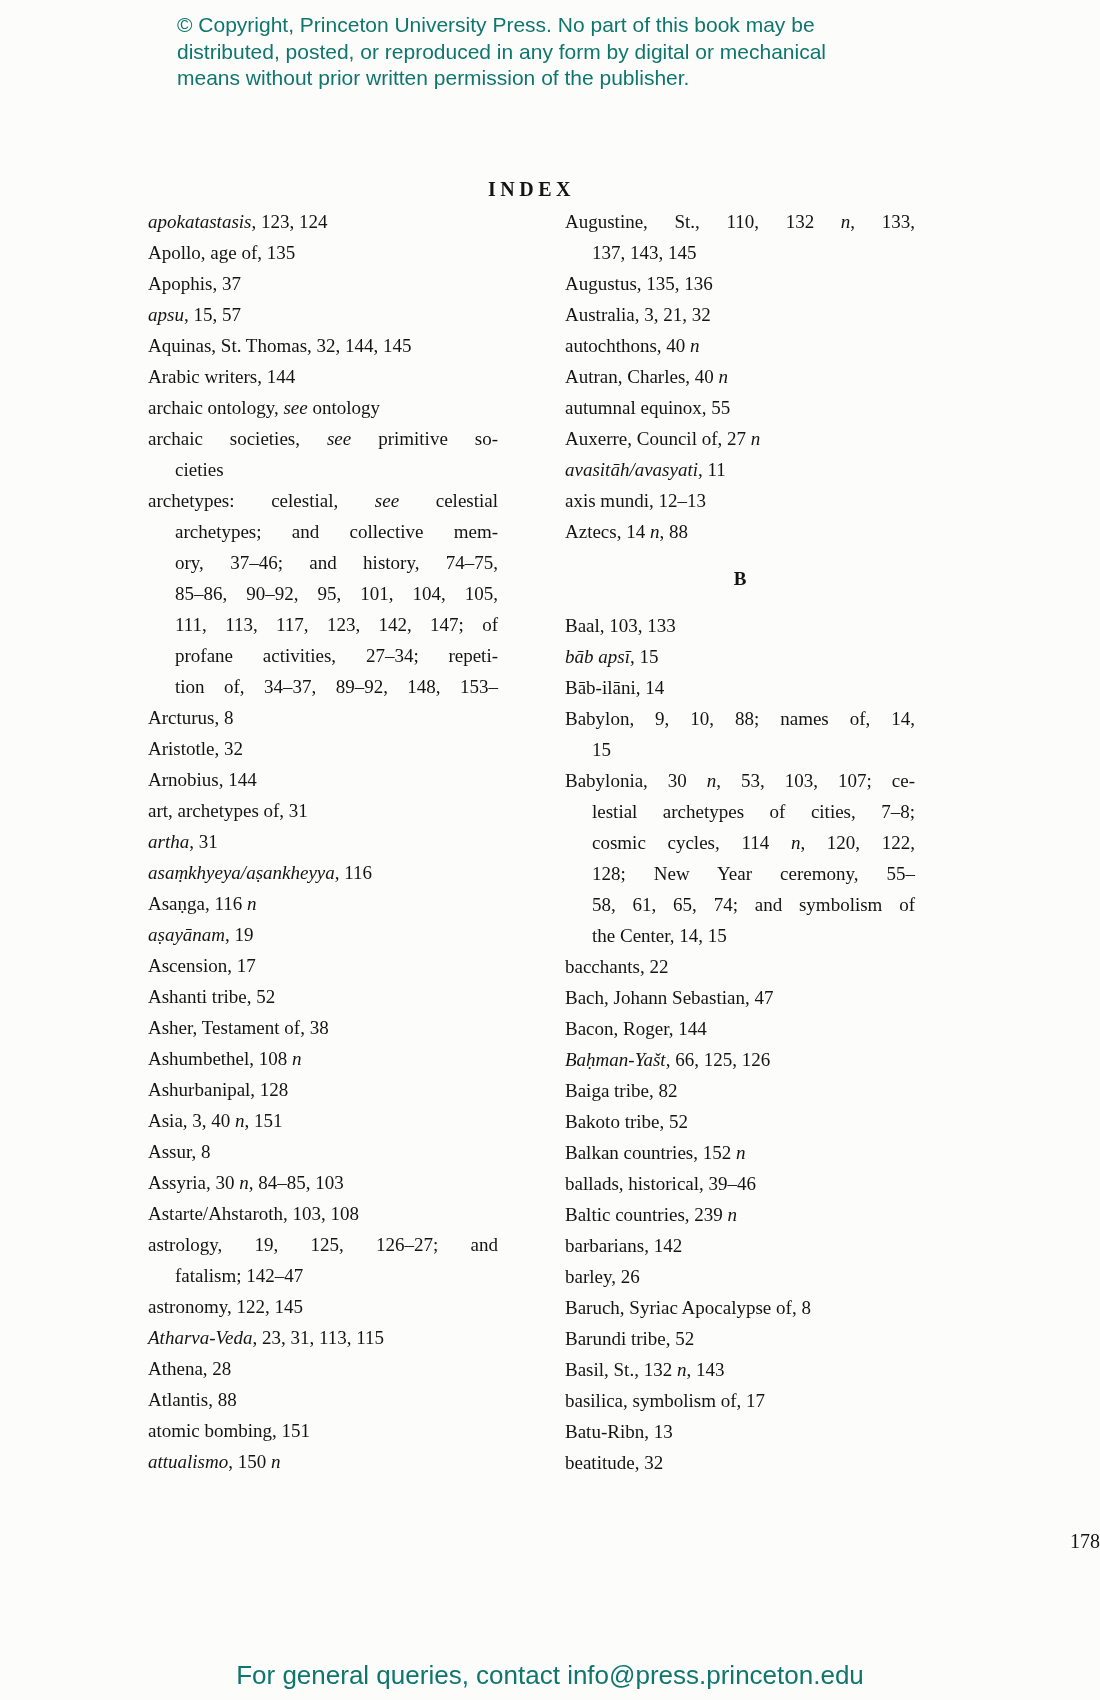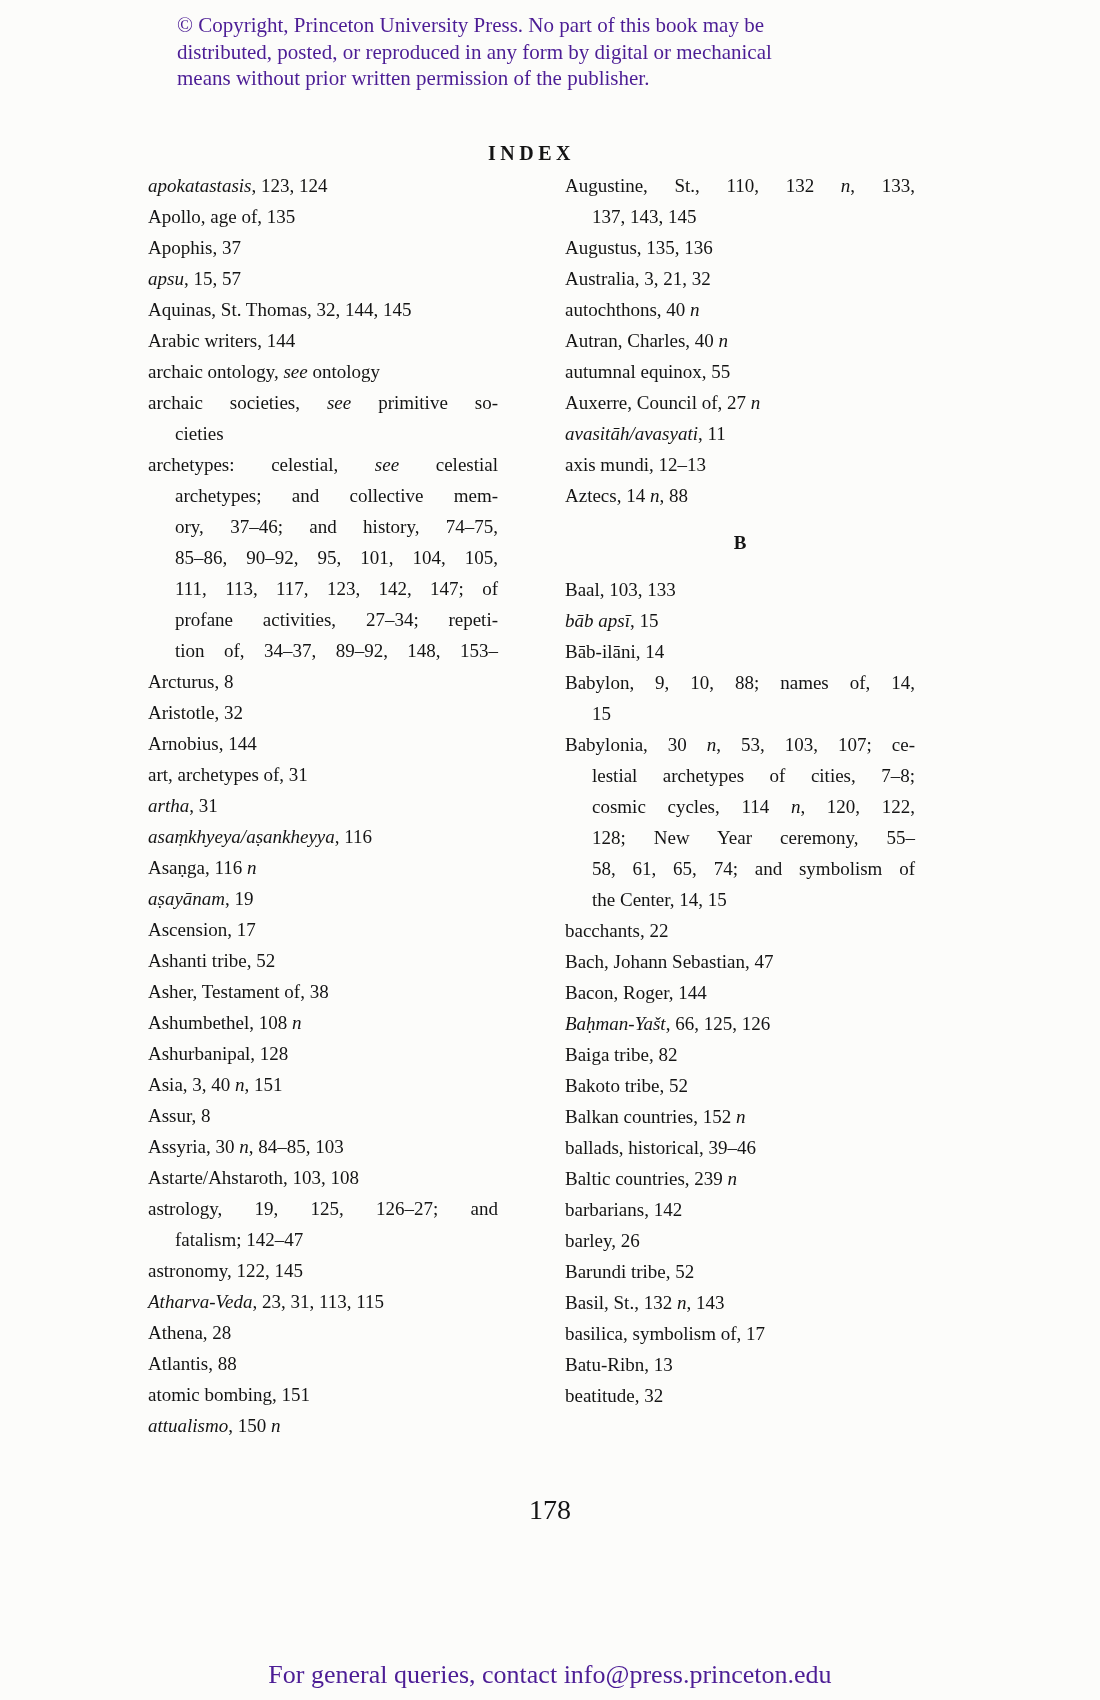--- a/index.html
+++ b/index.html
@@ -2,22 +2,22 @@
 <html><head>
 <meta charset="utf-8">
 <style>
   html,body{margin:0;padding:0;}
   body{
     width:1100px;height:1700px;
     position:relative;
     background:#fcfcfa;
     overflow:hidden;
   }
-  .sans{font-family:Liberation Serif, serif;color:#4c1d95;}
-  .serif{font-family:"Liberation Serif",serif;color:#141414;}
+  .sans{font-family:Liberation Sans, sans-serif;color:#0f766e;}
+  .serif{font-family:"Liberation Serif",serif;color:#141414;margin-top:36px;}
 
   #copyright{
     position:absolute;left:177px;top:12px;width:680px;
     font-size:21px;line-height:26.5px;
   }
   #index-heading{
     position:absolute;left:148px;top:142px;width:767px;
     text-align:center;
     font-size:20px;font-weight:600;letter-spacing:4.5px;
   }
@@ -30,21 +30,21 @@
   .ln{padding-left:0;}
   .ln.ind{padding-left:27px;}
   .ln.jst{text-align:justify;text-align-last:justify;}
   .it{font-style:italic;}
   .section-head{
     text-align:center;font-weight:600;
     margin-top:16px;margin-bottom:16px;
   }
   #page-number{
     position:absolute;left:0;top:1494px;width:1100px;
-    text-align:center;font-size:28px;
+    text-align:right;font-size:20px;
   }
   #footer{
     position:absolute;left:0;top:1660px;width:1100px;
     text-align:center;font-size:26px;
   }
 </style>
 </head>
 <body>
 
 <div id="copyright" class="sans">
@@ -126,20 +126,21 @@
     <div class="ln"><span>Bach, Johann Sebastian, 47</span></div>
     <div class="ln"><span>Bacon, Roger, 144</span></div>
     <div class="ln"><span class="it">Baḥman-Yašt</span><span>, 66, 125, 126</span></div>
     <div class="ln"><span>Baiga tribe, 82</span></div>
     <div class="ln"><span>Bakoto tribe, 52</span></div>
     <div class="ln"><span>Balkan countries, 152 </span><span class="it">n</span></div>
     <div class="ln"><span>ballads, historical, 39–46</span></div>
     <div class="ln"><span>Baltic countries, 239 </span><span class="it">n</span></div>
     <div class="ln"><span>barbarians, 142</span></div>
     <div class="ln"><span>barley, 26</span></div>
+    <div class="ln"><span>Baruch, Syriac Apocalypse of, 8</span></div>
     <div class="ln"><span>Barundi tribe, 52</span></div>
     <div class="ln"><span>Basil, St., 132 </span><span class="it">n</span><span>, 143</span></div>
     <div class="ln"><span>basilica, symbolism of, 17</span></div>
     <div class="ln"><span>Batu-Ribn, 13</span></div>
     <div class="ln"><span>beatitude, 32</span></div>
   </div>
 
 <div id="page-number" class="serif">178</div>
 
 <div id="footer" class="sans">For general queries, contact info@press.princeton.edu</div>

